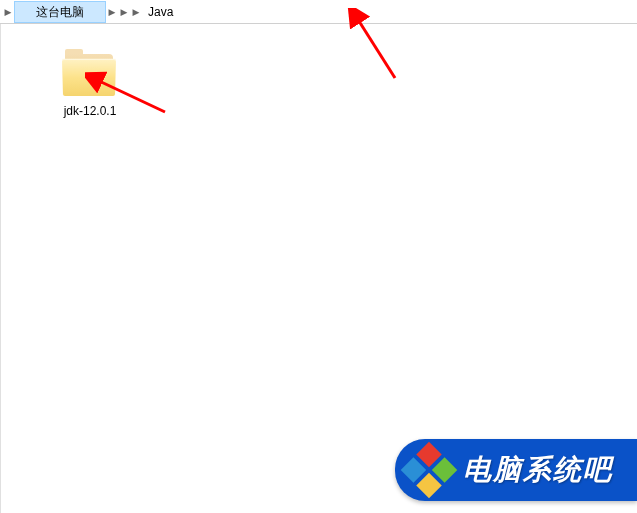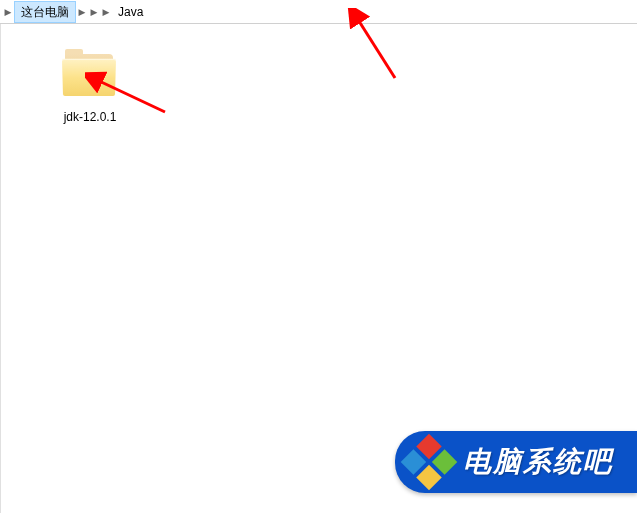--- a/index.html
+++ b/index.html
@@ -34,21 +34,21 @@
       padding: 0 6px;
       height: 22px;
       line-height: 22px;
       cursor: pointer;
       white-space: nowrap;
     }
     .bc-item.selected {
       background: #cce8ff;
       border: 1px solid #99d1ff;
       line-height: 20px;
-      padding: 0 6px;
+      padding: 0 21px;
     }
     .content {
       position: relative;
       width: 100%;
       height: calc(100% - 24px);
       padding-top: 30px;
       padding-left: 50px;
     }
     .folder-item {
       width: 80px;
@@ -86,33 +86,33 @@
       left: 0;
       width: 52px;
       height: 36px;
       background: linear-gradient(to bottom, #fff2c4 0%, #fce28a 50%, #f5d46e 100%);
       border-radius: 2px;
       transform: perspective(100px) rotateX(-6deg);
       transform-origin: bottom;
       box-shadow: inset 0 1px 0 rgba(255,255,255,0.5);
     }
     .folder-label {
-      margin-top: 12px;
+      margin-top: 6px;
       text-align: center;
       font-size: 12px;
       color: #000;
     }
     .arrow {
       position: absolute;
       pointer-events: none;
     }
     .watermark {
       position: absolute;
       right: 0;
-      bottom: 20px;
+      bottom: 12px;
       background: #0a52c8;
       border-radius: 30px 0 0 30px;
       height: 62px;
       padding: 0 24px 0 14px;
       display: flex;
       align-items: center;
       box-shadow: 0 2px 4px rgba(0,0,0,0.25);
     }
     .wm-logo {
       width: 40px;

